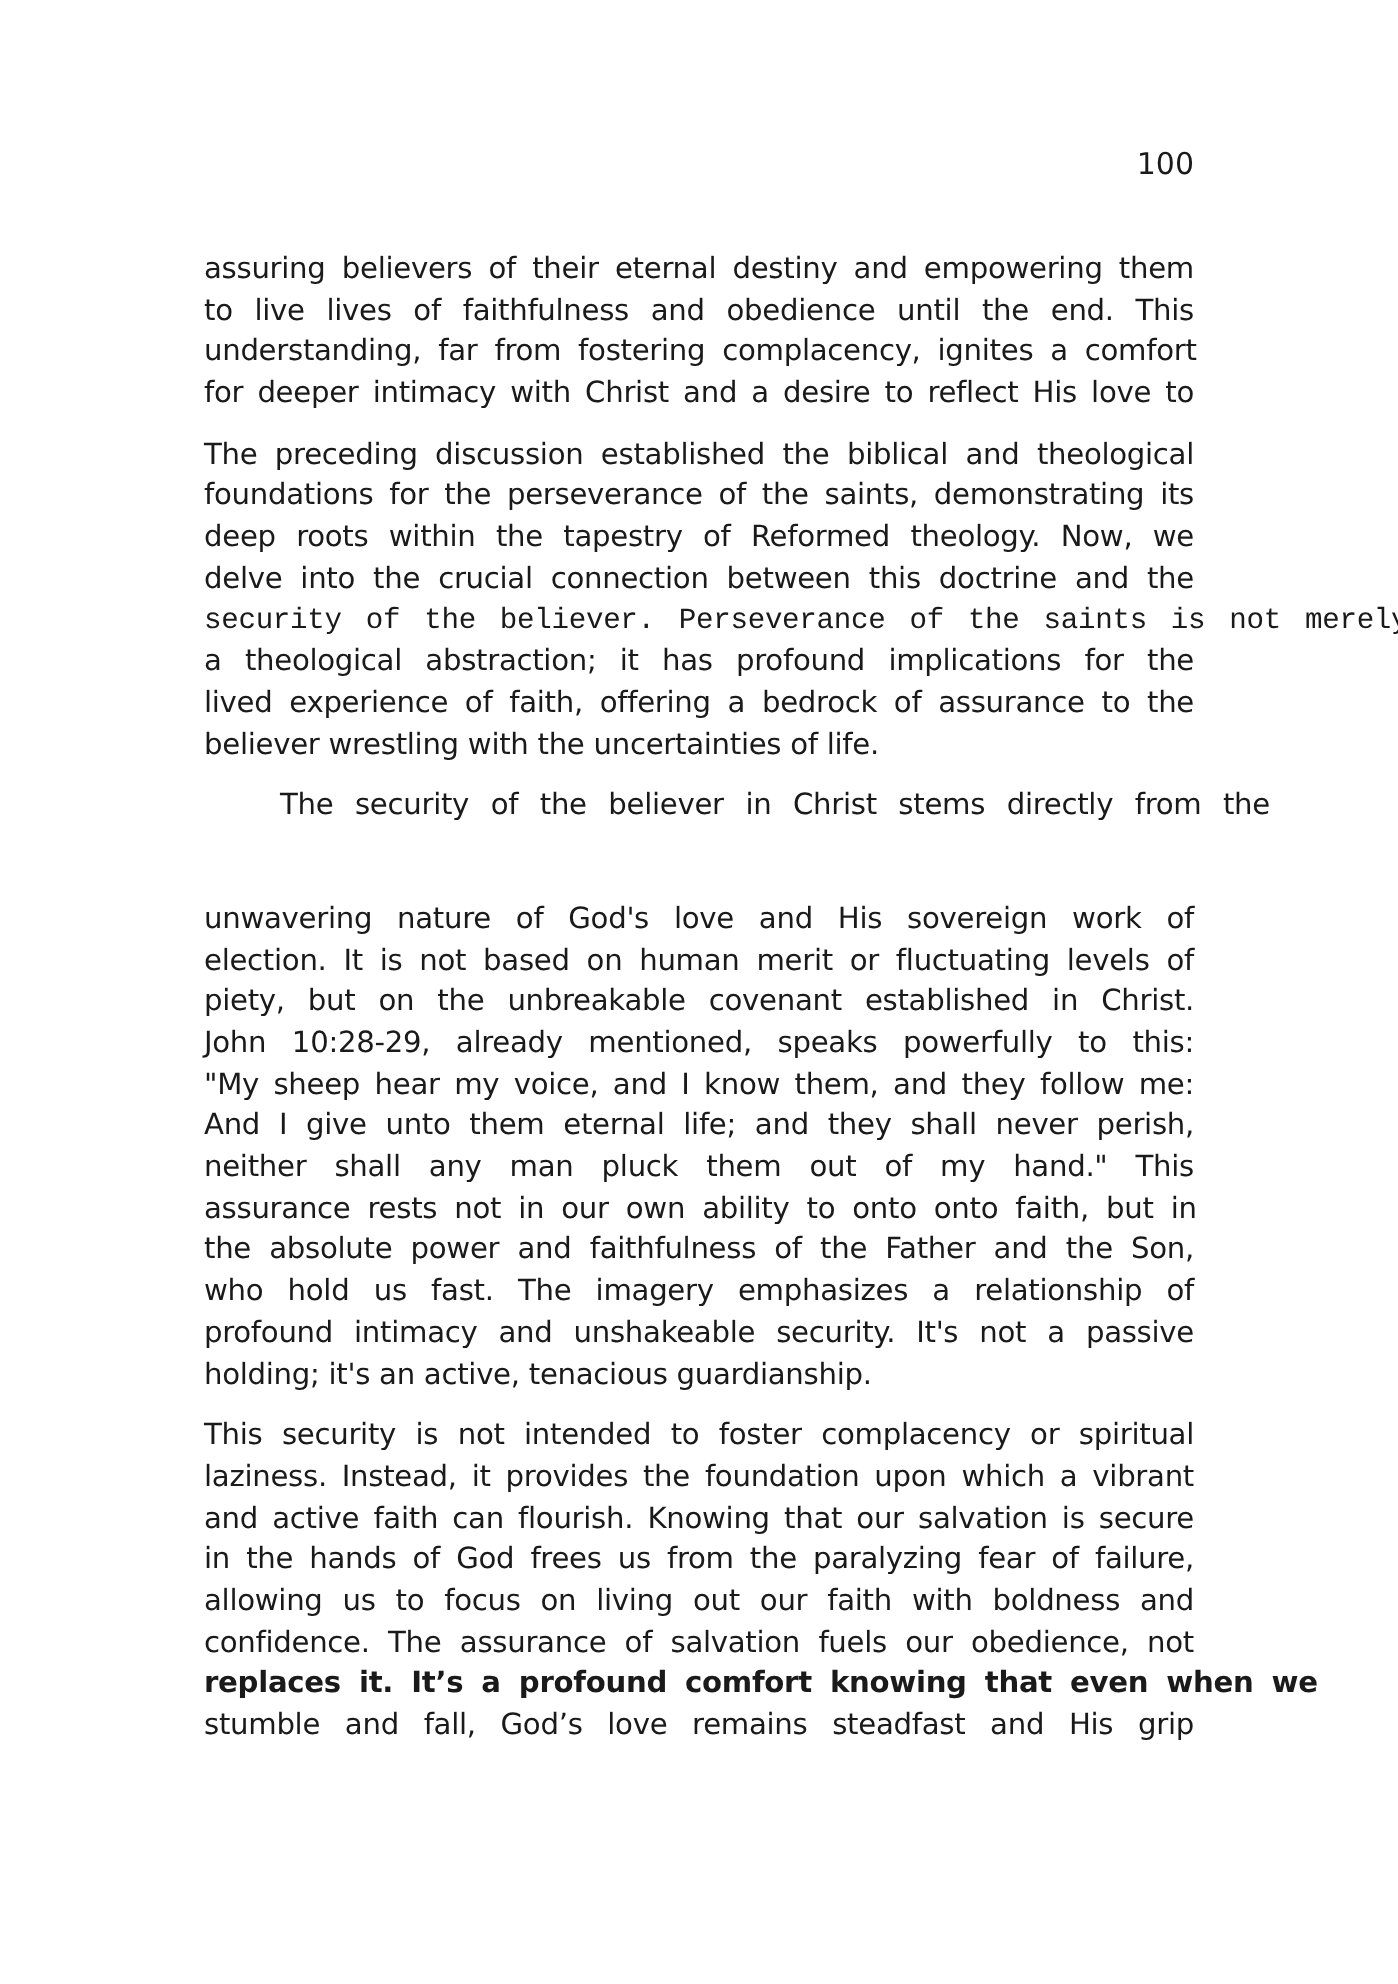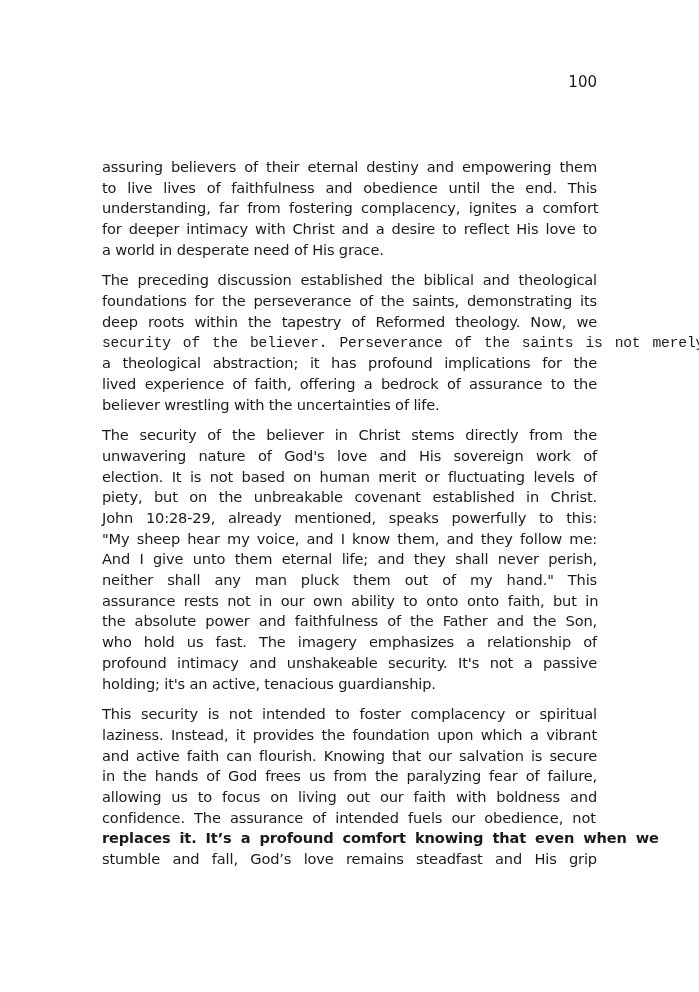--- a/index.html
+++ b/index.html
@@ -46,56 +46,56 @@
       text-align-last: left;
     }
   </style>
 </head>
 <body>
 
 <div class="page-number">100</div>
 
 <div class="content">
   <div class="paragraph">
-    <span class="line" style="white-space: nowrap; display: block; word-spacing: 3.63477px; text-align-last: left; text-align: right; margin-top: 32px;">assuring believers of their eternal destiny and empowering them</span>
+    <span class="line" style="white-space: nowrap; display: block; word-spacing: 3.63477px; text-align-last: left; text-align: right;">assuring believers of their eternal destiny and empowering them</span>
     <span class="line" style="white-space: nowrap; display: block; word-spacing: 6.38906px; text-align-last: left; text-align: left;">to live lives of faithfulness and obedience until the end. This</span>
     <span class="line" style="white-space: nowrap; display: block; word-spacing: 3.98884px; text-align-last: left; text-align: left;">understanding, far from fostering complacency, ignites a comfort</span>
     <span class="line" style="white-space: nowrap; display: block; word-spacing: 2.59115px; text-align-last: left; text-align: left;">for deeper intimacy with Christ and a desire to reflect His love to</span>
-    <span class="line last" style="white-space: nowrap; display: block; word-spacing: 0px;">a world in desperate need of His grace.</span>
   </div>
 
   <div class="paragraph">
     <span class="line" style="white-space: nowrap; display: block; word-spacing: 4.2433px; text-align-last: left; text-align: left;">The preceding discussion established the biblical and theological</span>
     <span class="line" style="white-space: nowrap; display: block; word-spacing: 3.40625px; text-align-last: left; text-align: left;">foundations for the perseverance of the saints, demonstrating its</span>
     <span class="line" style="white-space: nowrap; display: block; word-spacing: 5.7066px; text-align-last: left; text-align: left;">deep roots within the tapestry of Reformed theology. Now, we</span>
+    <span class="line" style="white-space: nowrap; display: block; word-spacing: 4.52778px; text-align-last: left; text-align: left;">delve into the crucial connection between this doctrine and the</span>
     <span class="line" style="white-space: nowrap; display: block; word-spacing: 3.40313px; text-align-last: left; text-align: center; font-family: Liberation Mono, monospace;">security of the believer. Perseverance of the saints is not merely</span>
     <span class="line" style="white-space: nowrap; display: block; word-spacing: 7.16992px; text-align-last: left; text-align: left;">a theological abstraction; it has profound implications for the</span>
     <span class="line" style="white-space: nowrap; display: block; word-spacing: 3.9125px; text-align-last: left; text-align: left;">lived experience of faith, offering a bedrock of assurance to the</span>
     <span class="line last" style="white-space: nowrap; display: block; word-spacing: 0px;">believer wrestling with the uncertainties of life.</span>
   </div>
 
   <div class="paragraph">
-    <span class="line" style="white-space: nowrap; display: block; word-spacing: 6.29531px; text-align-last: left; text-align: center;">The security of the believer in Christ stems directly from the</span>
-    <span class="line" style="white-space: nowrap; display: block; word-spacing: 7.97569px; text-align-last: left; text-align: left;">unwavering nature of God's love and His sovereign work of</span>
+    <span class="line" style="white-space: nowrap; display: block; word-spacing: 6.29531px; text-align-last: left; text-align: center; margin-left: 38px;">The security of the believer in Christ stems directly from the</span>
+    <span class="line" style="white-space: nowrap; display: block; word-spacing: 7.97569px; text-align-last: left; text-align: left; margin-top: 36px;">unwavering nature of God's love and His sovereign work of</span>
     <span class="line" style="white-space: nowrap; display: block; word-spacing: 3.94744px; text-align-last: left; text-align: left;">election. It is not based on human merit or fluctuating levels of</span>
     <span class="line" style="white-space: nowrap; display: block; word-spacing: 7.04688px; text-align-last: left; text-align: left;">piety, but on the unbreakable covenant established in Christ.</span>
     <span class="line" style="white-space: nowrap; display: block; word-spacing: 8.31473px; text-align-last: left; text-align: left;">John 10:28-29, already mentioned, speaks powerfully to this:</span>
     <span class="line" style="white-space: nowrap; display: block; word-spacing: 2.73828px; text-align-last: left; text-align: left;">"My sheep hear my voice, and I know them, and they follow me:</span>
     <span class="line" style="white-space: nowrap; display: block; word-spacing: 4.90625px; text-align-last: left; text-align: left;">And I give unto them eternal life; and they shall never perish,</span>
     <span class="line" style="white-space: nowrap; display: block; word-spacing: 9.54219px; text-align-last: left; text-align: left;">neither shall any man pluck them out of my hand." This</span>
     <span class="line" style="white-space: nowrap; display: block; word-spacing: 4.03385px; text-align-last: left; text-align: left;">assurance rests not in our own ability to onto onto faith, but in</span>
     <span class="line" style="white-space: nowrap; display: block; word-spacing: 4.62188px; text-align-last: left; text-align: right;">the absolute power and faithfulness of the Father and the Son,</span>
     <span class="line" style="white-space: nowrap; display: block; word-spacing: 7.65104px; text-align-last: left; text-align: left;">who hold us fast. The imagery emphasizes a relationship of</span>
     <span class="line" style="white-space: nowrap; display: block; word-spacing: 6.03516px; text-align-last: left; text-align: left;">profound intimacy and unshakeable security. It's not a passive</span>
     <span class="line last" style="white-space: nowrap; display: block; word-spacing: 0px;">holding; it's an active, tenacious guardianship.</span>
   </div>
 
   <div class="paragraph">
     <span class="line" style="white-space: nowrap; display: block; word-spacing: 5.24479px; text-align-last: left; text-align: left;">This security is not intended to foster complacency or spiritual</span>
     <span class="line" style="white-space: nowrap; display: block; word-spacing: 2.97569px; text-align-last: left; text-align: left;">laziness. Instead, it provides the foundation upon which a vibrant</span>
     <span class="line" style="white-space: nowrap; display: block; word-spacing: 2.62344px; text-align-last: left; text-align: left;">and active faith can flourish. Knowing that our salvation is secure</span>
     <span class="line" style="white-space: nowrap; display: block; word-spacing: 3.57292px; text-align-last: left; text-align: left;">in the hands of God frees us from the paralyzing fear of failure,</span>
     <span class="line" style="white-space: nowrap; display: block; word-spacing: 5.48153px; text-align-last: left; text-align: left;">allowing us to focus on living out our faith with boldness and</span>
-    <span class="line" style="white-space: nowrap; display: block; word-spacing: 4.67578px; text-align-last: left; text-align: left;">confidence. The assurance of intended fuels our obedience, not</span>
+    <span class="line" style="white-space: nowrap; display: block; word-spacing: 4.67578px; text-align-last: left; text-align: left;">confidence. The assurance of salvation fuels our obedience, not</span>
     <span class="line" style="white-space: nowrap; display: block; word-spacing: 4.11562px; text-align-last: left; text-align: center; font-weight: bold;">replaces it. It’s a profound comfort knowing that even when we</span>
     <span class="line" style="white-space: nowrap; display: block; word-spacing: 7.89583px; text-align-last: left; text-align: left;">stumble and fall, God’s love remains steadfast and His grip</span>
   </div>
 </div>
 
 </body></html>

